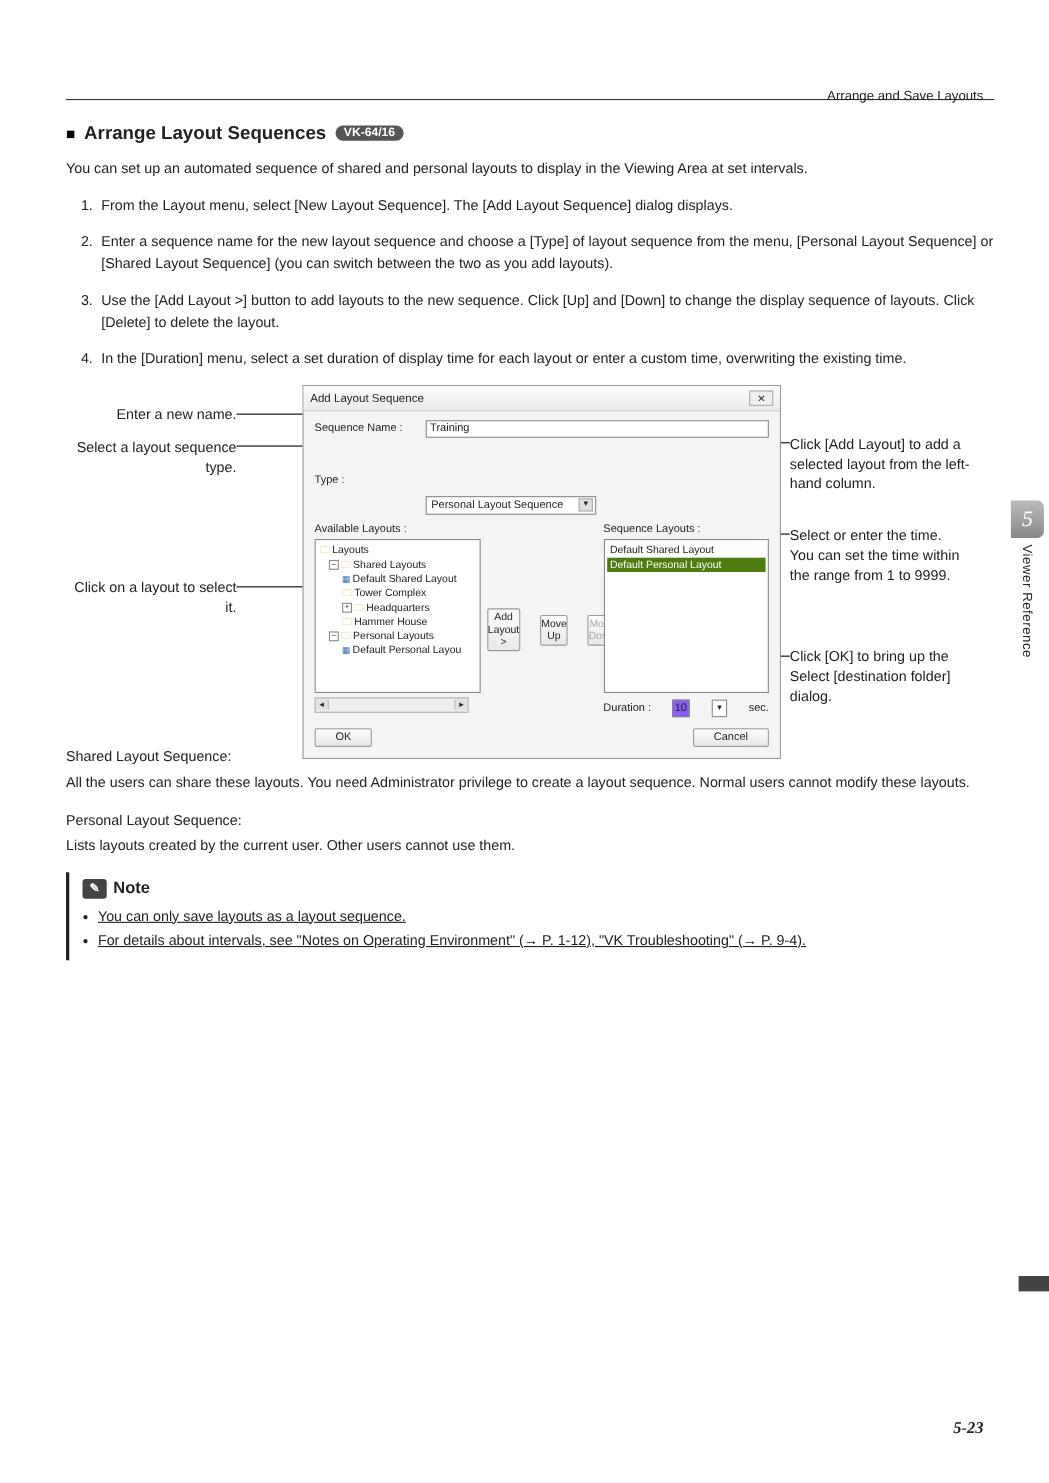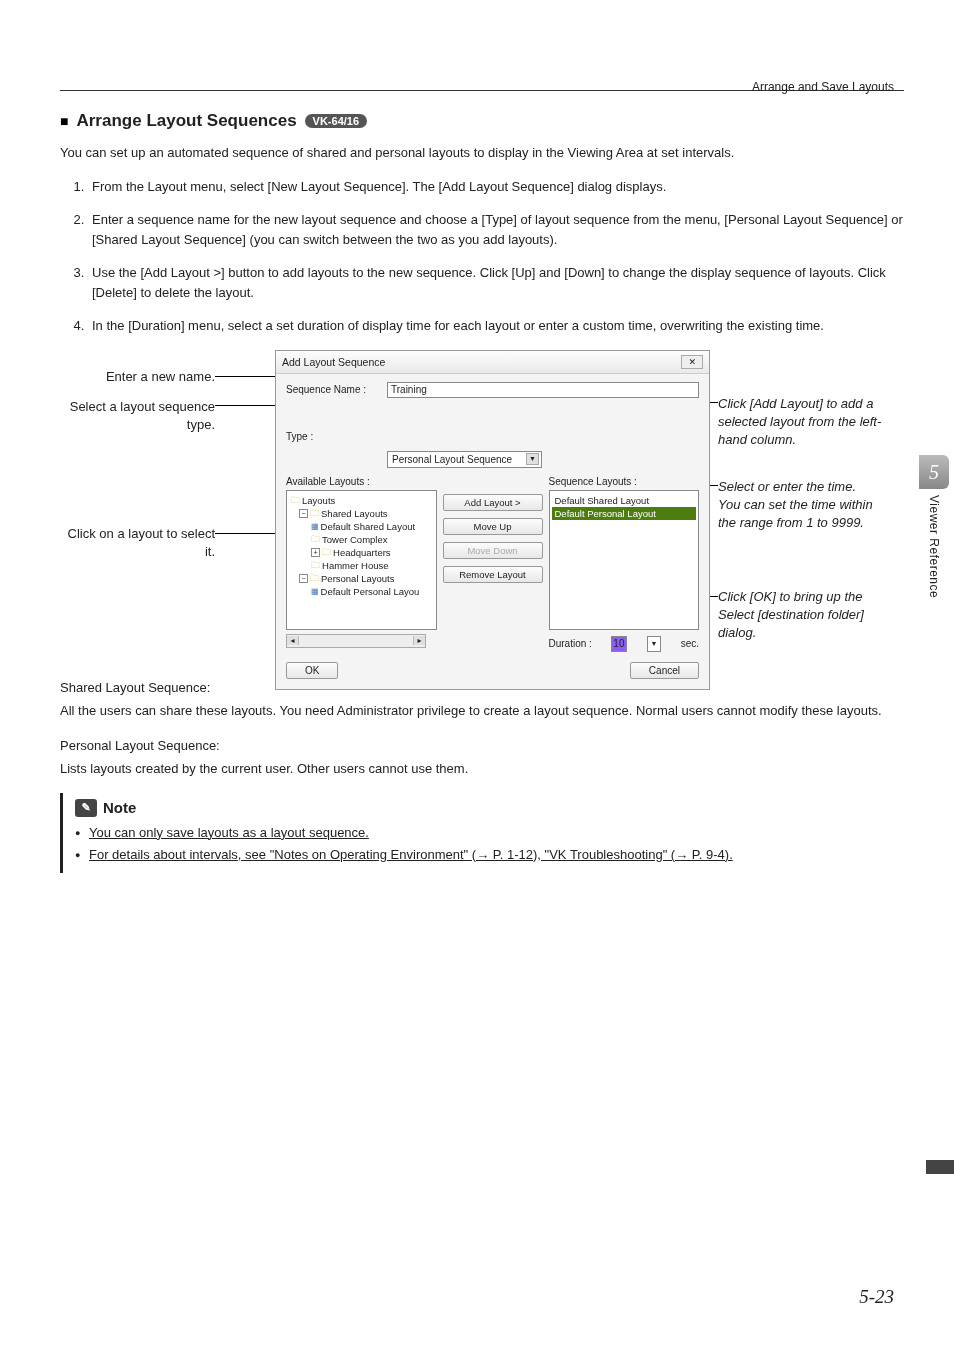--- a/index.html
+++ b/index.html
@@ -60,21 +60,21 @@
     position: relative;
     margin: 10px 0 20px 0;
     height: 310px;
   }
   .left-annot, .right-annot {
     position: absolute;
     font-size: 13px;
     line-height: 1.4;
   }
   .left-annot { text-align: right; width: 155px; }
-  .right-annot { width: 170px; font-style: italic; }
+  .right-annot { width: 170px; }
   .conn {
     position: absolute;
     border-top: 1px solid #000;
     height: 1px;
   }
   .tick {
     position: absolute;
     border-left: 1px solid #000;
     width: 1px;
   }
@@ -149,21 +149,21 @@
   }
   .tree-row { white-space: nowrap; line-height: 13px; display: flex; align-items: center; gap: 2px; padding-left: 2px; }
   .tree-row.l1 { padding-left: 2px; }
   .tree-row.l2 { padding-left: 10px; }
   .tree-row.l3 { padding-left: 22px; }
   .folder-icon { color: #d9b54a; font-size: 9px; }
   .plus { border:1px solid #888; font-size:7px; line-height:7px; width:9px; height:9px; display:inline-flex; align-items:center; justify-content:center; background:#fff; }
   .grid-icon { color:#3b6fb5; font-size:8px; }
   .seq-item { padding: 0 3px; line-height: 13px; white-space: nowrap; }
   .seq-sel { background: #4d7c0f; color: #fff; }
-  .mid-col { width: 100px; display: flex; flex-direction: column; gap: 7px; padding-top: 18px; }
+  .mid-col { width: 100px; display: flex; flex-direction: row; gap: 18px; padding-top: 18px; align-items: center; }
   .btn {
     border: 1px solid #999;
     background: linear-gradient(#fdfdfd,#e7e7e7);
     font-size: 9.5px;
     padding: 2px 0;
     text-align: center;
     border-radius: 2px;
   }
   .btn.disabled { color: #aaa; }
   .col-right { flex: 1; }
@@ -223,21 +223,21 @@
     writing-mode: vertical-rl;
     font-size: 12px;
     margin-top: 6px;
     letter-spacing: 0.5px;
   }
   .side-mark {
     position:absolute; right:0; top:1160px; width:28px; height:14px; background:#444;
   }
 
   .page-num {
-    position:absolute; right:60px; bottom:40px; font-weight:normal; font-style:italic; font-size:19px; font-family: Georgia, serif;
+    position:absolute; right:60px; bottom:40px; font-weight:bold; font-style:italic; font-size:15px; font-family: Georgia, serif;
   }
 </style>
 </head>
 <body>
 
 <div class="page">
   <div class="header-right">Arrange and Save Layouts</div>
   <hr class="hr-top">
 
   <div class="section-title">

